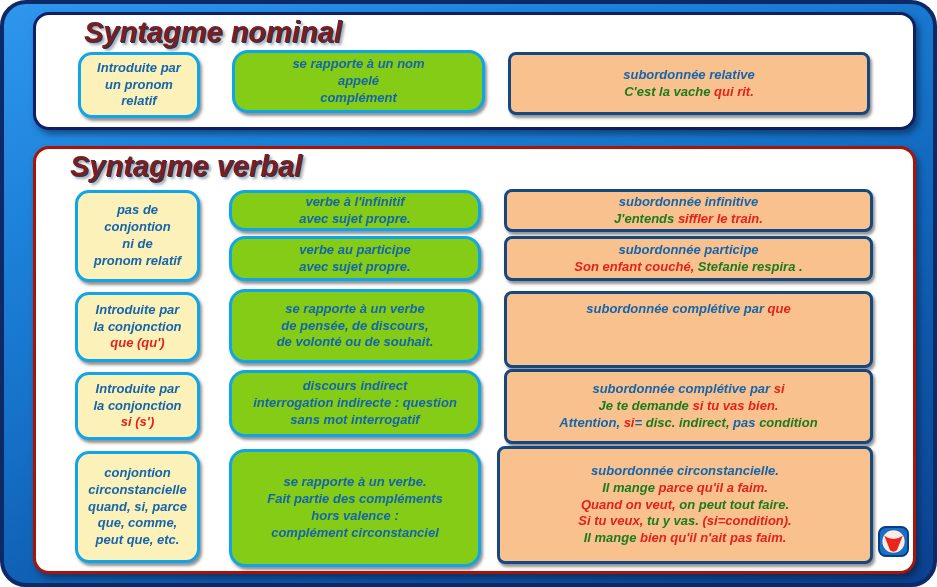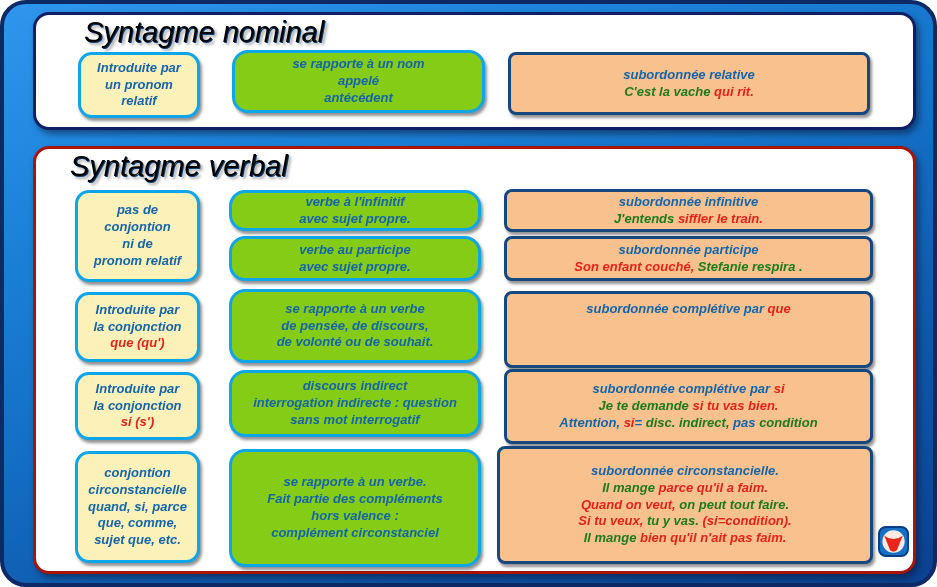--- a/index.html
+++ b/index.html
@@ -12,21 +12,21 @@
     border:4px solid #0d2a66;border-radius:26px;
     background:linear-gradient(160deg,#2f96ee 0%,#1e84dc 22%,#1470c6 48%,#0e58ab 72%,#0b4190 100%);
   }
   .panel{
     position:absolute;background:#ffffff;border-radius:16px;box-sizing:border-box;
     box-shadow:3px 4px 6px rgba(8,18,40,.5);
   }
   #panel-nominal{left:33px;top:12px;width:883px;height:118px;border:3px solid #0e1f63;}
   #panel-verbal{left:33px;top:146px;width:883px;height:428px;border:3px solid #a81408;}
   .title{
-    position:absolute;font-size:29px;font-weight:normal;font-style:italic;color:#000000;
+    position:absolute;font-size:29px;font-weight:bold;font-style:italic;color:#7f1d1d;
     text-shadow:1px 1px 0 #0b3e72,3px 3px 3px rgba(50,50,50,.45);white-space:nowrap;
   }
   #title-nominal{left:84px;top:16px;}
   #title-verbal{left:70px;top:150px;}
   .box{
     position:absolute;box-sizing:border-box;display:flex;flex-direction:column;
     justify-content:center;align-items:center;text-align:center;
     font-weight:bold;font-style:italic;font-size:13px;line-height:1.3;
     border:3px solid #0ea5e9;box-shadow:2px 3px 3px rgba(40,40,40,.5);padding:2px 4px;
   }
@@ -49,21 +49,21 @@
   <div class="panel" id="panel-nominal"></div>
   <div class="title" id="title-nominal">Syntagme nominal</div>
   <div class="box yellow" style="left:78px;top:52px;width:122px;height:66px;">
       <div class="line"><span class="seg-b">Introduite par</span></div>
       <div class="line"><span class="seg-b">un pronom</span></div>
       <div class="line"><span class="seg-b">relatif</span></div>
     </div>
   <div class="box green" style="left:232px;top:50px;width:253px;height:63px;">
       <div class="line"><span class="seg-b">se rapporte à un nom</span></div>
       <div class="line"><span class="seg-b">appelé</span></div>
-      <div class="line"><span class="seg-b">antécédent</span></div>
+      <div class="line"><span class="seg-b">complément</span></div>
     </div>
   <div class="box orange" style="left:508px;top:52px;width:362px;height:63px;">
       <div class="line"><span class="seg-b">subordonnée relative</span></div>
       <div class="line"><span class="seg-g">C'est la vache </span><span class="seg-r">qui rit.</span></div>
     </div>
 
   <div class="panel" id="panel-verbal"></div>
   <div class="title" id="title-verbal">Syntagme verbal</div>
 
   <div class="box yellow" style="left:75px;top:190px;width:125px;height:92px;">
@@ -117,21 +117,21 @@
       <div class="line"><span class="seg-b">subordonnée complétive par </span><span class="seg-r">si</span></div>
       <div class="line"><span class="seg-g">Je te demande </span><span class="seg-r">si tu vas bien.</span></div>
       <div class="line"><span class="seg-b">Attention, </span><span class="seg-r">si</span><span class="seg-b">= </span><span class="seg-g">disc. indirect, </span><span class="seg-b">pas </span><span class="seg-g">condition</span></div>
     </div>
 
   <div class="box yellow" style="left:75px;top:451px;width:125px;height:112px;">
       <div class="line"><span class="seg-b">conjontion</span></div>
       <div class="line"><span class="seg-b">circonstancielle</span></div>
       <div class="line"><span class="seg-b">quand, si, parce</span></div>
       <div class="line"><span class="seg-b">que, comme,</span></div>
-      <div class="line"><span class="seg-b">sujet que, etc.</span></div>
+      <div class="line"><span class="seg-b">peut que, etc.</span></div>
     </div>
   <div class="box green" style="left:229px;top:449px;width:252px;height:118px;">
       <div class="line"><span class="seg-b">se rapporte à un verbe.</span></div>
       <div class="line"><span class="seg-b">Fait partie des compléments</span></div>
       <div class="line"><span class="seg-b">hors valence :</span></div>
       <div class="line"><span class="seg-b">complément circonstanciel</span></div>
     </div>
   <div class="box orange" style="left:497px;top:446px;width:376px;height:118px;">
       <div class="line"><span class="seg-b">subordonnée circonstancielle.</span></div>
       <div class="line"><span class="seg-g">Il mange </span><span class="seg-r">parce qu'il a faim.</span></div>

